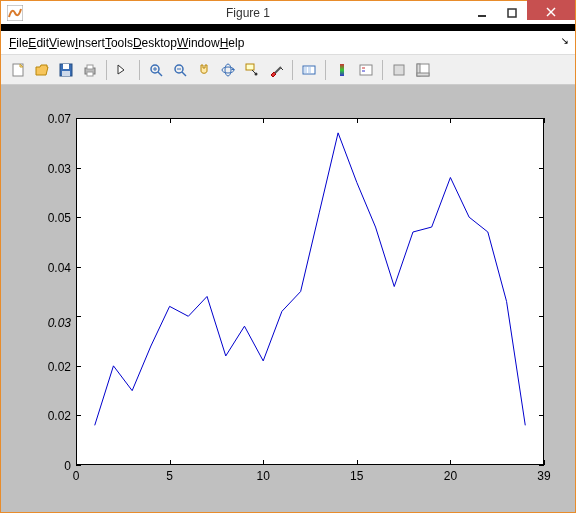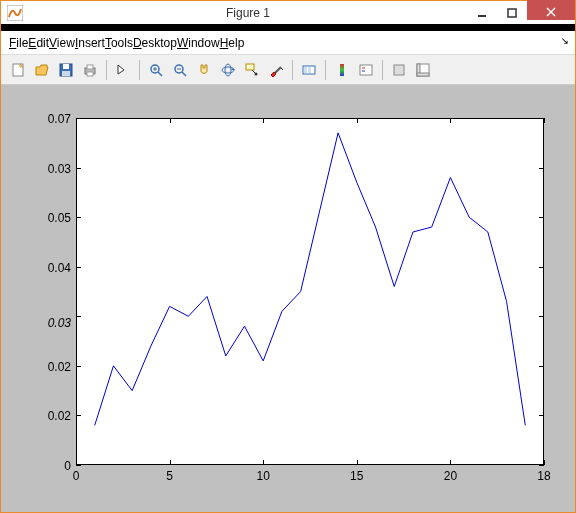--- a/index.html
+++ b/index.html
@@ -221,21 +221,21 @@
       <div class="tick-mark" style="left: 168.6px; top: 33px; width: 1px; height: 5px;"></div>
       <div class="tick-label tick-x" style="left: 247.2px; top: 384px; text-align: center;">10</div>
       <div class="tick-mark" style="left: 262.2px; top: 375px; width: 1px; height: 5px;"></div>
       <div class="tick-mark" style="left: 262.2px; top: 33px; width: 1px; height: 5px;"></div>
       <div class="tick-label tick-x" style="left: 340.8px; top: 384px;">15</div>
       <div class="tick-mark" style="left: 355.8px; top: 375px; width: 1px; height: 5px;"></div>
       <div class="tick-mark" style="left: 355.8px; top: 33px; width: 1px; height: 5px;"></div>
       <div class="tick-label tick-x" style="left: 434.4px; top: 384px;">20</div>
       <div class="tick-mark" style="left: 449.4px; top: 375px; width: 1px; height: 5px;"></div>
       <div class="tick-mark" style="left: 449.4px; top: 33px; width: 1px; height: 5px;"></div>
-      <div class="tick-label tick-x" style="left: 528px; top: 384px;">18</div>
+      <div class="tick-label tick-x" style="left: 528px; top: 384px;">39</div>
       <div class="tick-mark" style="left: 543px; top: 375px; width: 1px; height: 5px;"></div>
       <div class="tick-mark" style="left: 543px; top: 33px; width: 1px; height: 5px;"></div>
       <svg class="plotline" width="574" height="427">
         <path d="M93.72 340.34285714285716 L112.44 280.8571428571429 L131.16 305.64285714285717 L149.88 261.02857142857147 L168.60000000000002 221.37142857142857 L187.32 231.2857142857143 L206.04000000000002 211.45714285714286 L224.76 270.9428571428572 L243.48 241.20000000000002 L262.20000000000005 275.9 L280.91999999999996 226.32857142857142 L299.64 206.5 L318.36 127.18571428571434 L337.08000000000004 47.87142857142862 L355.8 97.44285714285712 L374.52 142.0571428571429 L393.24 201.54285714285717 L411.96 147.01428571428573 L430.68 142.0571428571429 L449.40000000000003 92.48571428571432 L468.12 132.14285714285714 L486.84 147.01428571428573 L505.56 216.4142857142857 L524.28 340.34285714285716 " fill="none" stroke="#0000cd" stroke-width="1"></path>
       </svg>
     </div>
 
 </div>
 
 </body></html>

